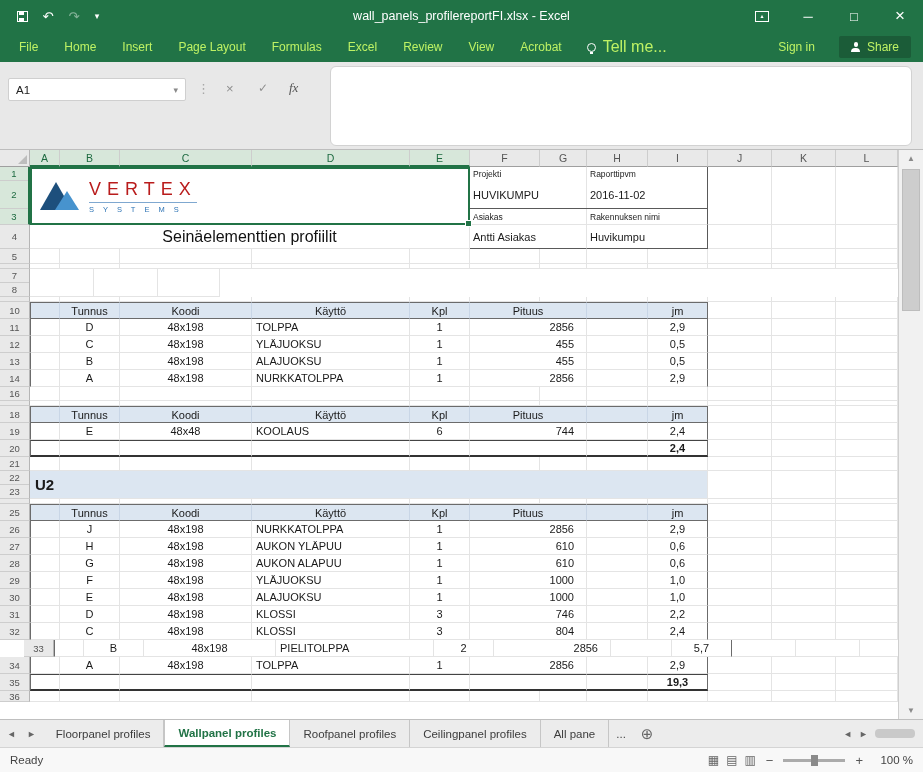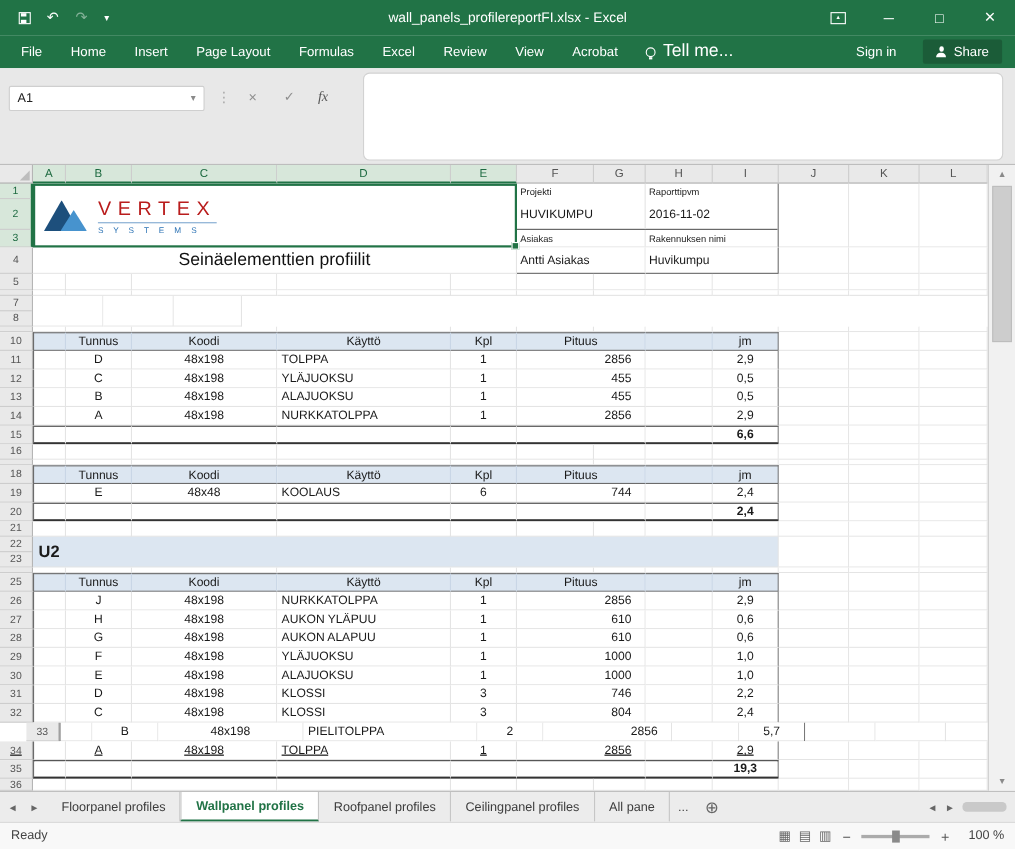--- a/index.html
+++ b/index.html
@@ -16,21 +16,21 @@
   .floppy{display:inline-block;width:11px;height:11px;border:1.5px solid #fff;position:relative;top:1px}
   .floppy::before{content:"";position:absolute;left:1.5px;top:0;width:4.5px;height:3px;background:#fff}
   .floppy::after{content:"";position:absolute;left:1.5px;bottom:0;width:5px;height:3px;background:#fff}
   .wtitle{position:absolute;left:0;right:0;text-align:center;font-size:12.5px;pointer-events:none}
   .wctrl{margin-left:auto;display:flex;height:100%;z-index:2}
   .wbtn{width:46px;height:100%;display:flex;align-items:center;justify-content:center;font-size:13px}
   .wbtn.close{font-size:17px}
   .rdo{display:inline-block;width:14px;height:11px;border:1px solid #fff;font-size:6px;line-height:9px;text-align:center}
 
   
-  .ribbon{position:absolute;left:0;top:32px;width:100%;height:30px;background:#217346;display:flex;align-items:stretch;color:#ffffff}
+  .ribbon{position:absolute;left:0;top:32px;width:100%;height:30px;background:#217346;display:flex;align-items:stretch;color:#bef264}
   .rtabs{display:flex;padding-left:6px}
   .rtab{padding:0 13px;font-size:12px;display:flex;align-items:center;white-space:nowrap}
   .rtellme{display:flex;align-items:center;padding:0 12px;font-size:16px}
   .bulbi{width:9px;height:9px;border:1px solid #fff;border-radius:50%;display:inline-block;position:relative;margin-right:7px}
   .bulbi::after{content:"";position:absolute;left:2px;bottom:-3px;width:3px;height:2px;background:#fff}
   .rright{margin-left:auto;display:flex;align-items:center;padding-right:12px;gap:24px;font-size:12px}
   .sharebtn{display:flex;align-items:center;background:#1b5c38;border-radius:2px;padding:4px 12px}
   .personi{display:inline-block;width:10px;height:10px;position:relative;margin-right:6px}
   .personi::before{content:"";position:absolute;top:0;left:3px;width:4.5px;height:4.5px;border-radius:50%;background:#fff}
   .personi::after{content:"";position:absolute;bottom:0;left:.5px;width:9px;height:4.5px;border-radius:5px 5px 0 0;background:#fff}
@@ -357,34 +357,20 @@
           <div class="xc center" style="width: 132px;">48x198</div>
           <div class="xc left" style="width: 158px;">NURKKATOLPPA</div>
           <div class="xc center" style="width: 60px;">1</div>
           <div class="xc right" style="width: 117px;">2856</div>
           <div class="xc" style="width: 61px;"></div>
           <div class="xc center br" style="width: 60px;">2,9</div>
           <div class="xc" style="width: 64px;"></div>
           <div class="xc" style="width: 64px;"></div>
           <div class="xc" style="width: 62px;"></div>
         </div>
-        <div class="xrow" style="height: 17px;">
-          <div class="rh">15</div>
-          <div class="xc tc bl" style="width: 30px;"></div>
-          <div class="xc tc" style="width: 60px;"></div>
-          <div class="xc tc" style="width: 132px;"></div>
-          <div class="xc tc" style="width: 158px;"></div>
-          <div class="xc tc" style="width: 60px;"></div>
-          <div class="xc tc" style="width: 117px;"></div>
-          <div class="xc tc" style="width: 61px;"></div>
-          <div class="xc tc center bold br" style="width: 60px;">6,6</div>
-          <div class="xc" style="width: 64px;"></div>
-          <div class="xc" style="width: 64px;"></div>
-          <div class="xc" style="width: 62px;"></div>
-        </div>
         <div class="xrow" style="height: 14px;">
           <div class="rh">16</div>
           <div class="xc" style="width: 30px;"></div>
           <div class="xc" style="width: 60px;"></div>
           <div class="xc" style="width: 132px;"></div>
           <div class="xc" style="width: 158px;"></div>
           <div class="xc" style="width: 60px;"></div>
           <div class="xc" style="width: 70px;"></div>
           <div class="xc" style="width: 47px;"></div>
           <div class="xc" style="width: 61px;"></div>
@@ -609,21 +595,21 @@
           <div class="xc center" style="width: 132px;">48x198</div>
           <div class="xc left" style="width: 158px;">PIELITOLPPA</div>
           <div class="xc center" style="width: 60px;">2</div>
           <div class="xc right" style="width: 117px;">2856</div>
           <div class="xc" style="width: 61px;"></div>
           <div class="xc center br" style="width: 60px;">5,7</div>
           <div class="xc" style="width: 64px;"></div>
           <div class="xc" style="width: 64px;"></div>
           <div class="xc" style="width: 62px;"></div>
         </div>
-        <div class="xrow" style="height: 17px; text-decoration: underline;">
+        <div class="xrow" style="height: 17px;">
           <div class="rh">34</div>
           <div class="xc bl" style="width: 30px;"></div>
           <div class="xc center" style="width: 60px;">A</div>
           <div class="xc center" style="width: 132px;">48x198</div>
           <div class="xc left" style="width: 158px;">TOLPPA</div>
           <div class="xc center" style="width: 60px;">1</div>
           <div class="xc right" style="width: 117px;">2856</div>
           <div class="xc" style="width: 61px;"></div>
           <div class="xc center br" style="width: 60px;">2,9</div>
           <div class="xc" style="width: 64px;"></div>

